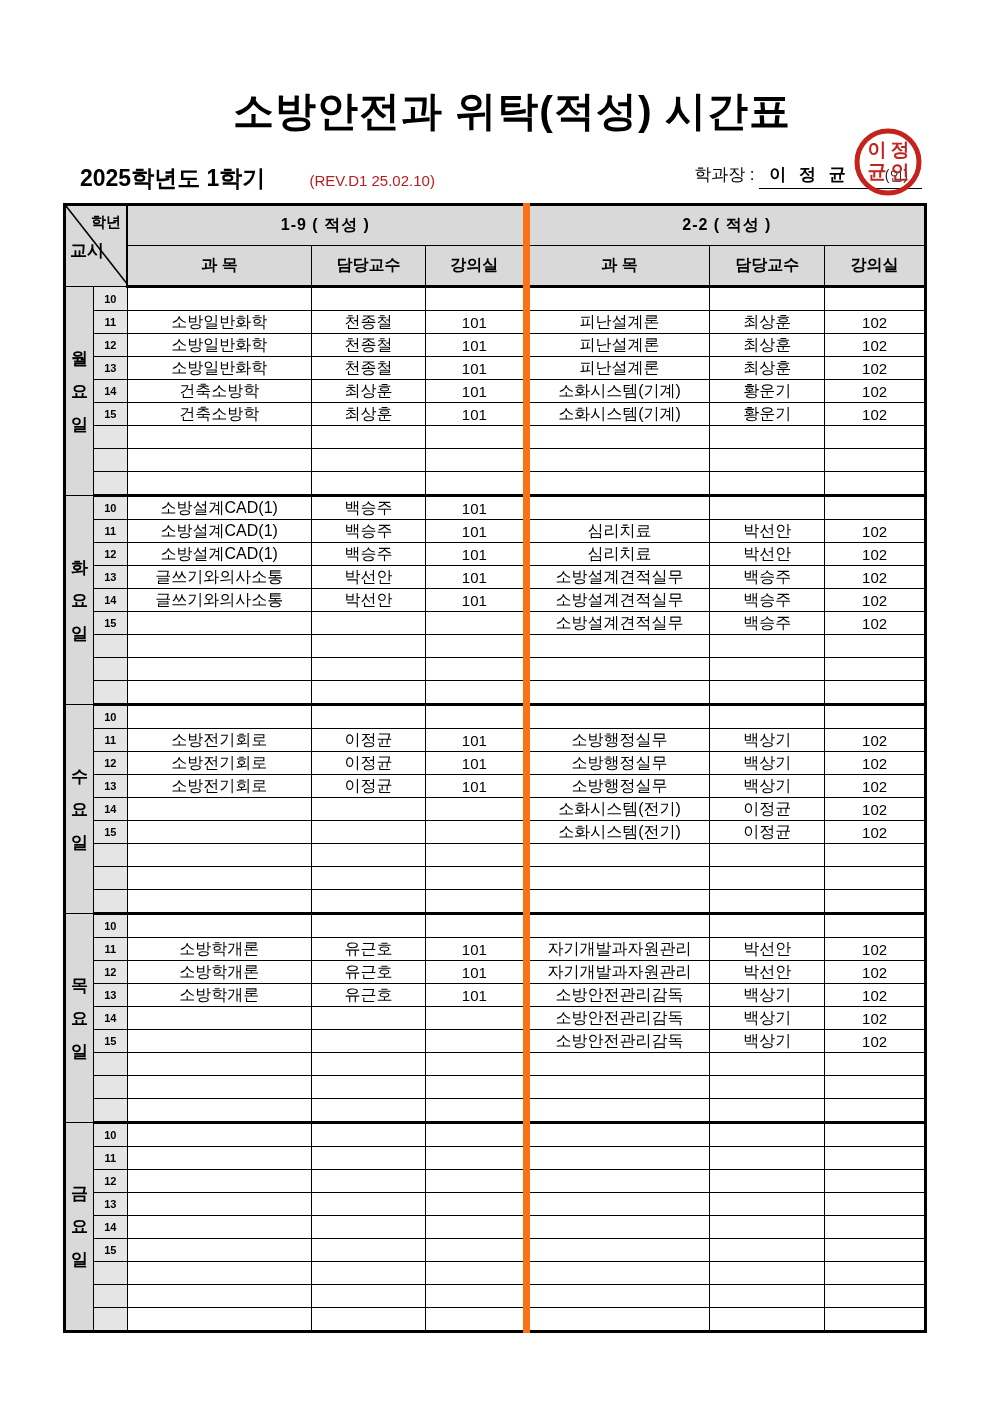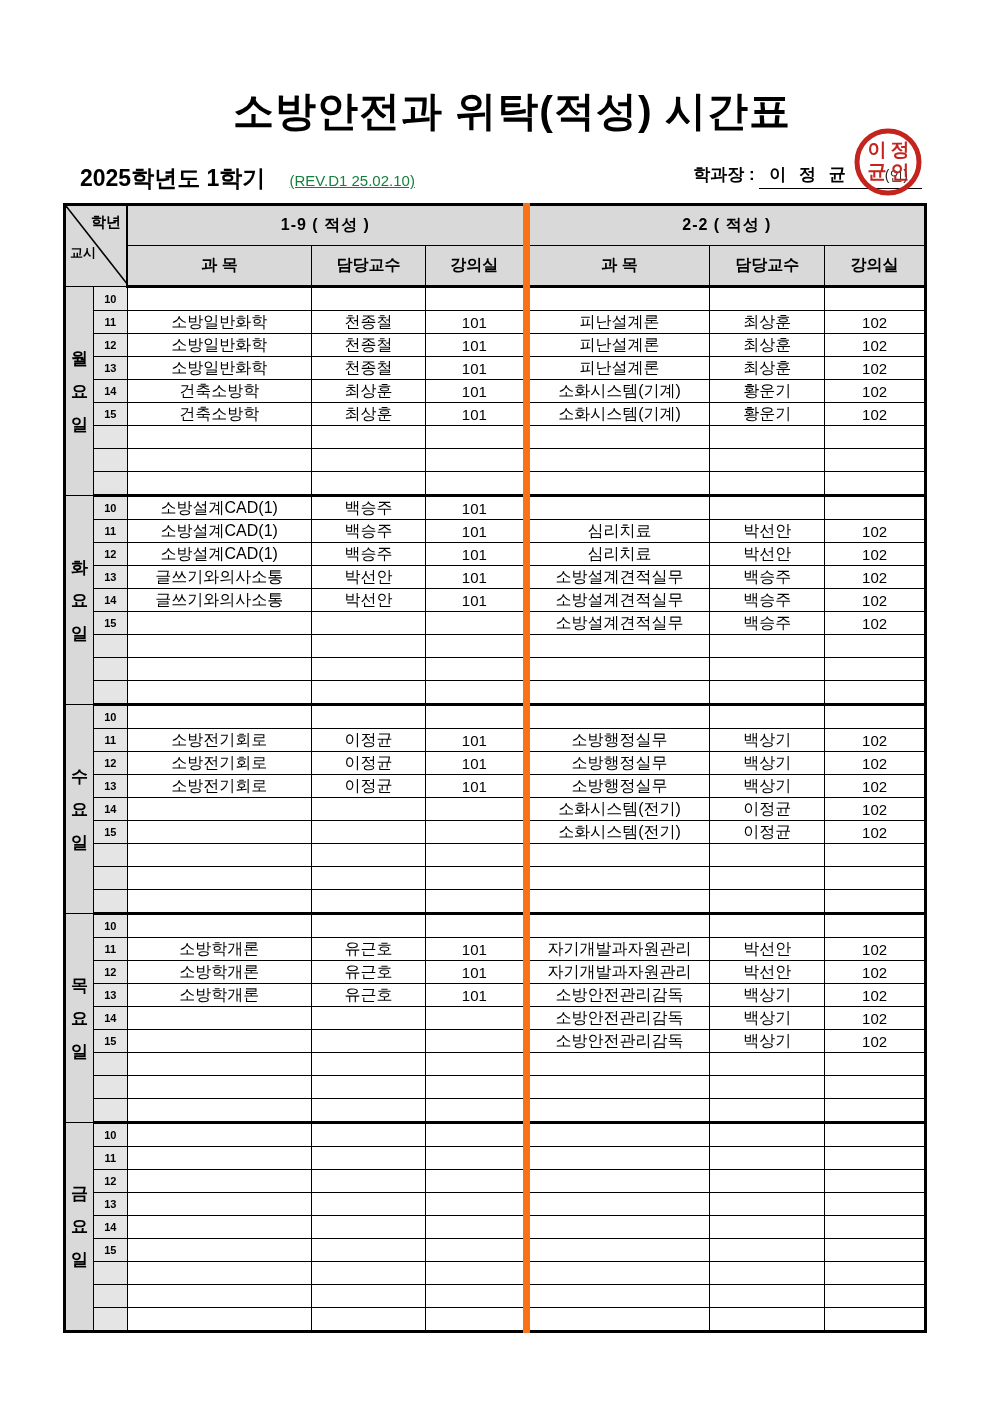--- a/index.html
+++ b/index.html
@@ -11,25 +11,25 @@
   .page-title {
     position:absolute; top:84px; left:0; width:100%;
     text-align:center; font-size:41px; font-weight:900; letter-spacing:1px;
     white-space:nowrap;
     padding-left:16px;
   }
   .meta-left {
     position:absolute; top:163px; left:80px; font-size:15px; white-space:nowrap;
   }
   .meta-left .semester { font-weight:700; font-size:23px; }
-  .meta-left .revision { font-weight:400; font-size:15px; margin-left:20px; color:#15803d;text-decoration:underline; }
+  .meta-left .revision { font-weight:400; font-size:15px; margin-left:40px; color:#b91c1c; }
   .meta-right {
     position:absolute; top:163px; right:70px; font-size:17px; white-space:nowrap;
   }
-  .meta-right .dept-label { font-weight:700; }
+  .meta-right .dept-label { font-weight:400; }
   .meta-right .signature {
     display:inline-block; border-bottom:1.5px solid #000;
     padding:0 14px 2px 10px; font-weight:700; letter-spacing:4px;
   }
   .meta-right .seal-suffix { font-weight:400; letter-spacing:0; font-size:14px; color:#222; }
   .stamp {
     position:absolute; left:851px; top:126px; width:74px; height:72px;
   }
   .stamp svg { display:block; }
 
@@ -43,21 +43,21 @@
     overflow:hidden; white-space:nowrap;
   }
   thead th {
     background:#d9d9d9; font-weight:700; font-size:16px; height:39px;
   }
   thead tr.col-row th { border-bottom:3px solid #000; }
   th.corner-cell {
     position:relative; padding:16px; border-right:2px solid #000; background:#d9d9d9;
   }
   .corner-top    { position:absolute; top:7px;  right:5px;  font-size:15px; font-weight:700; }
-  .corner-bottom { position:absolute; bottom:24px; left:4px; font-size:13px; font-weight:700; }
+  .corner-bottom { position:absolute; bottom:24px; left:4px; font-size:17px; font-weight:700; }
   th.group-title { font-size:16px; letter-spacing:1px; }
   th.group-sep, td.group-sep { border-left:7px solid #f97316;margin-top:45px; }
   tbody td { height:22px; font-size:16px; font-weight:400; }
   td.period-cell { background:#e5e5e5; font-weight:700; font-size:11px; }
   td.day-cell {
     background:#d9d9d9; font-weight:700; font-size:17px;
     white-space:pre-line; line-height:33px; padding:0;
   }
   td.room-cell { font-size:15px; }
   tr.block-end td { border-bottom:3px solid #000; }

